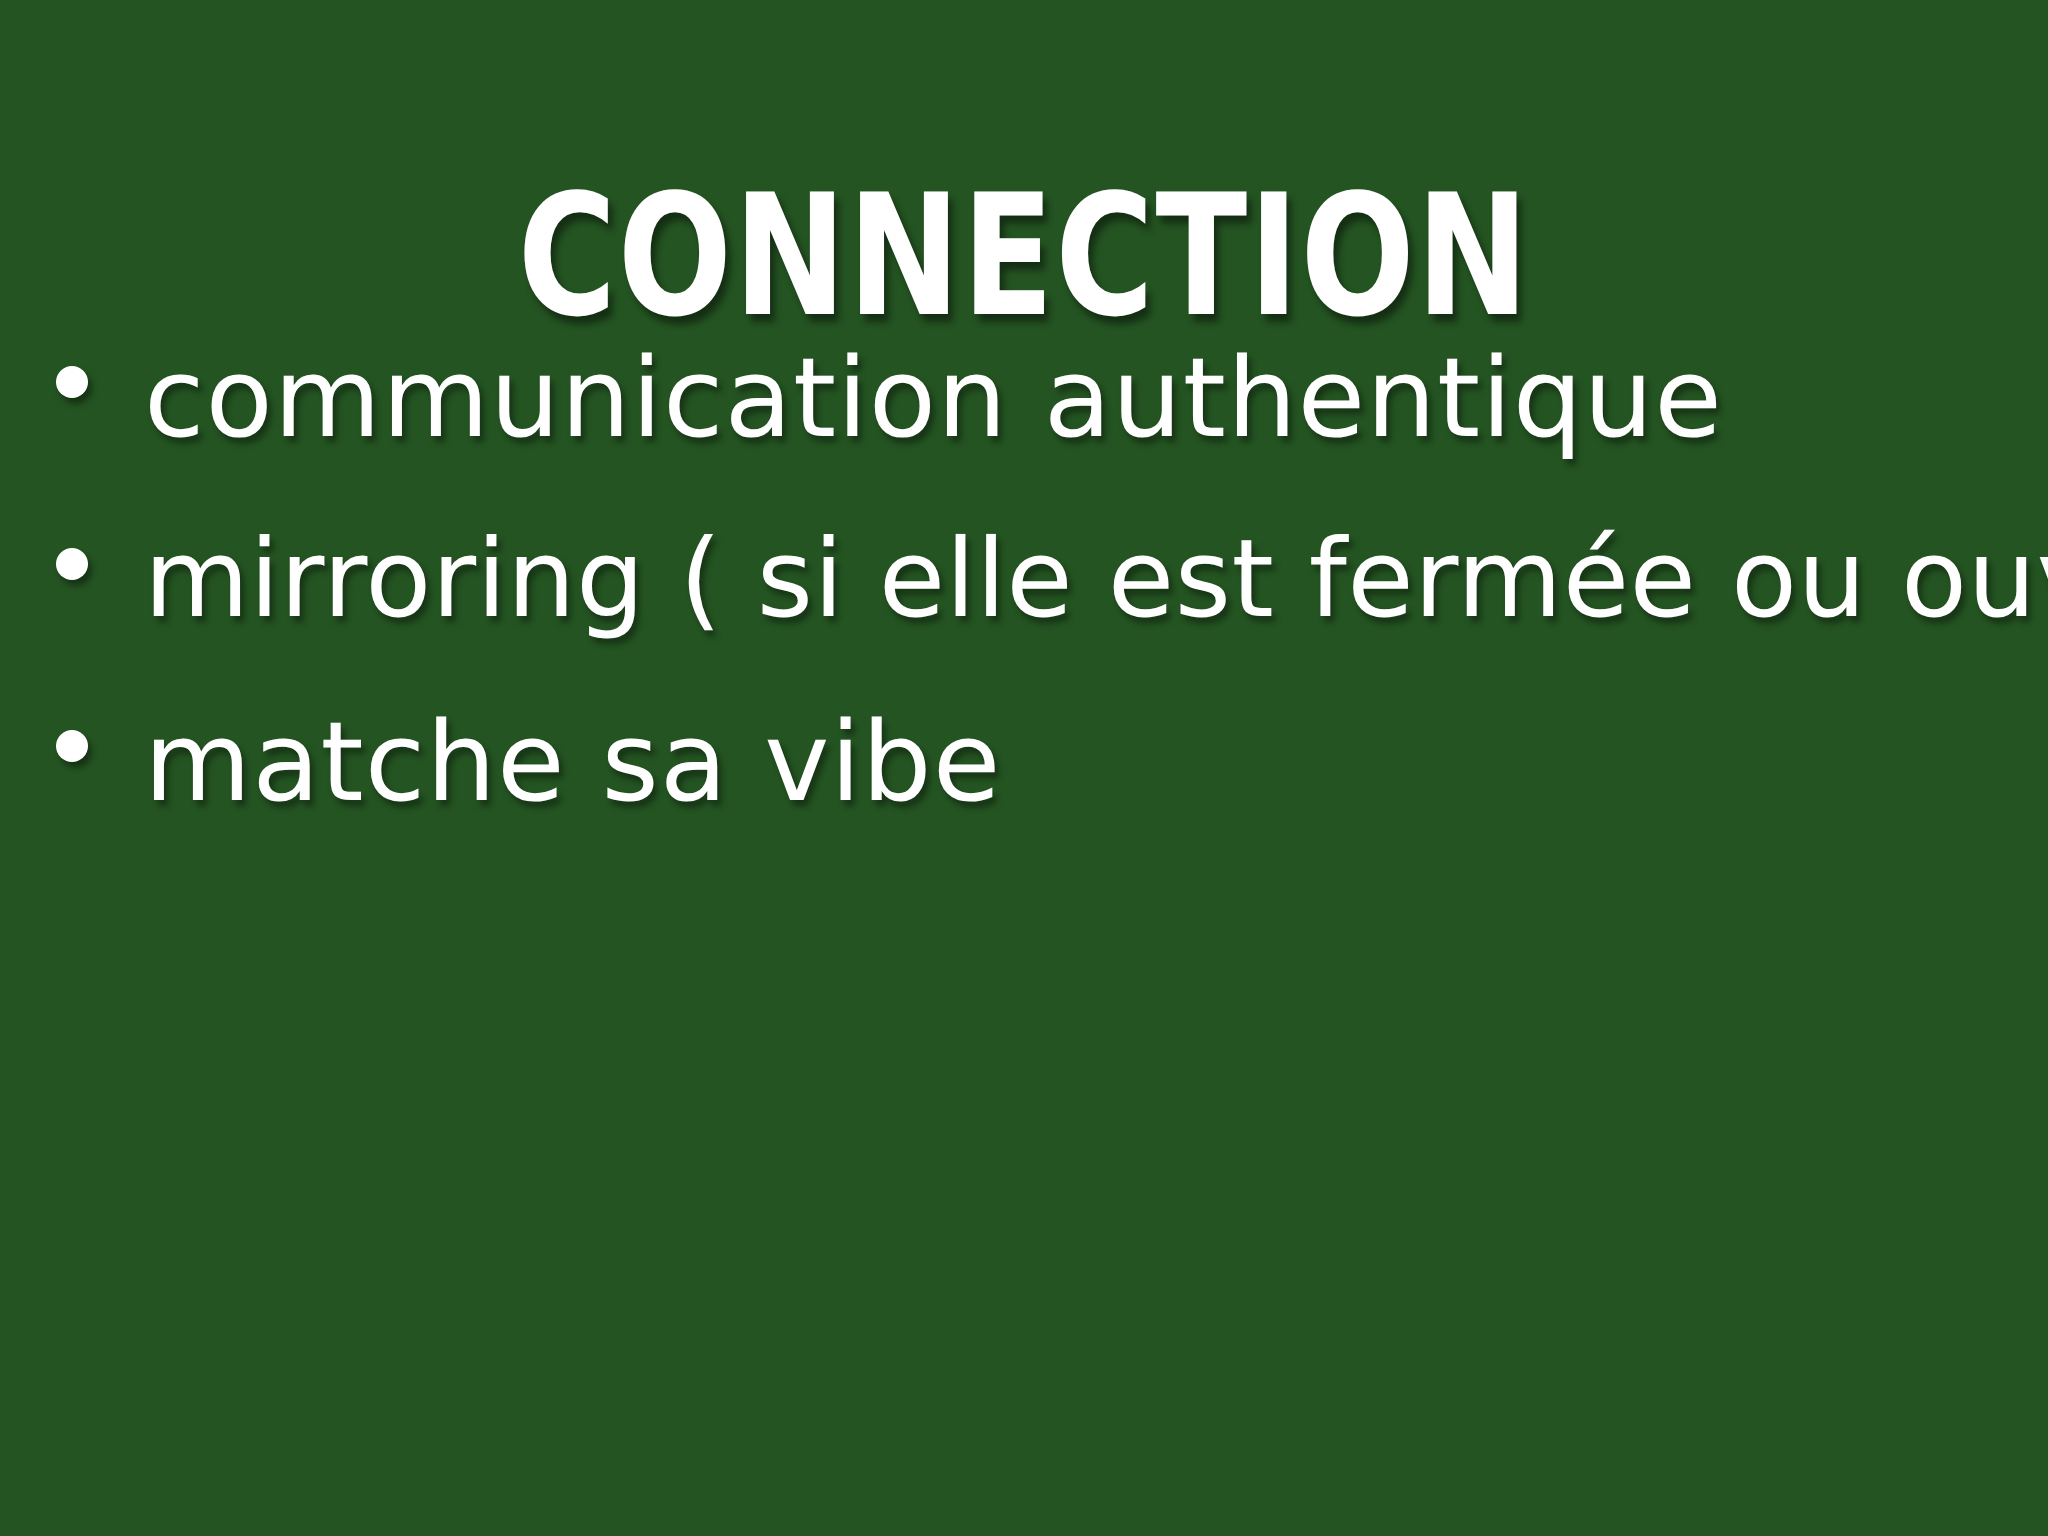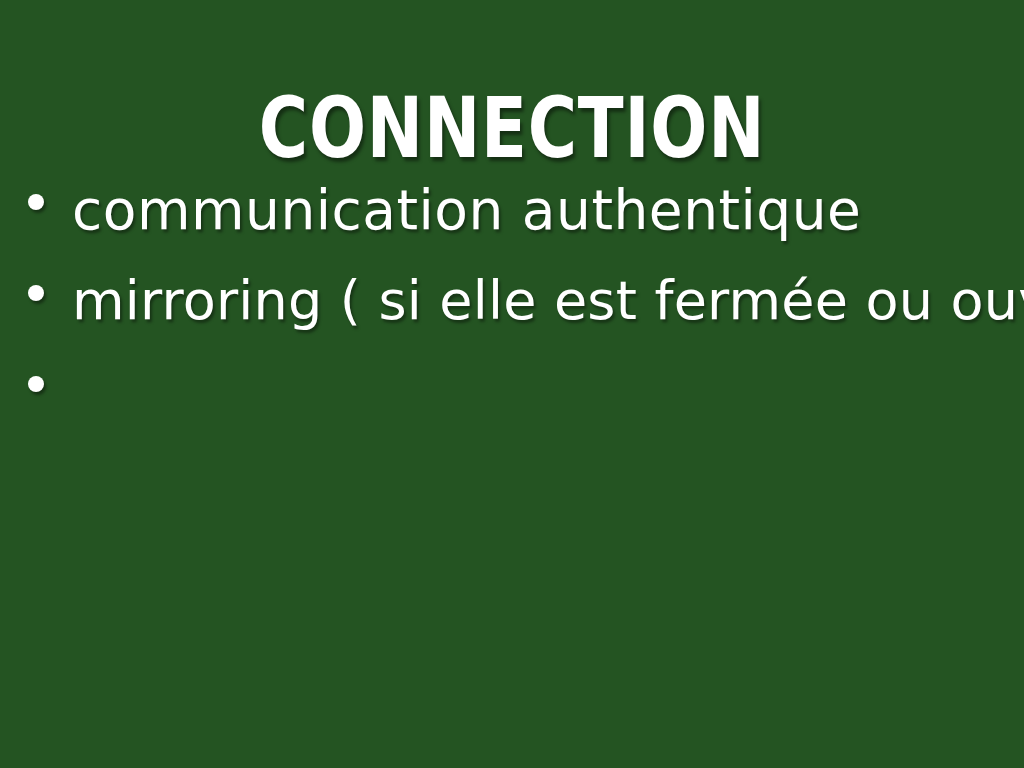--- a/index.html
+++ b/index.html
@@ -40,21 +40,21 @@
     transform: scaleX(0.80);
     transform-origin: 50% 50%;
     white-space: nowrap;
     text-shadow: 3px 4px 4px rgba(0, 0, 0, 0.45);
   }
 
   
   .bullet-list {
     position: absolute;
     left: 0;
-    top: 164px;
+    top: 153px;
     width: 1024px;
     margin: 0;
     padding: 0;
     list-style: none;
   }
 
   .bullet-item {
     position: relative;
     height: 91px;
     padding-left: 72px;
@@ -106,18 +106,19 @@
       <span class="bullet-text">communication authentique</span>
     </li>
 
     <li class="bullet-item" data-index="1">
       <span class="bullet-dot"></span>
       <span class="bullet-text">mirroring ( si elle est fermée ou ouverte)</span>
     </li>
 
     <li class="bullet-item" data-index="2">
       <span class="bullet-dot"></span>
+      <span class="bullet-text">matche sa vibe</span>
     </li>
 
 
   </ul>
 
 </div>
 
 </body></html>

